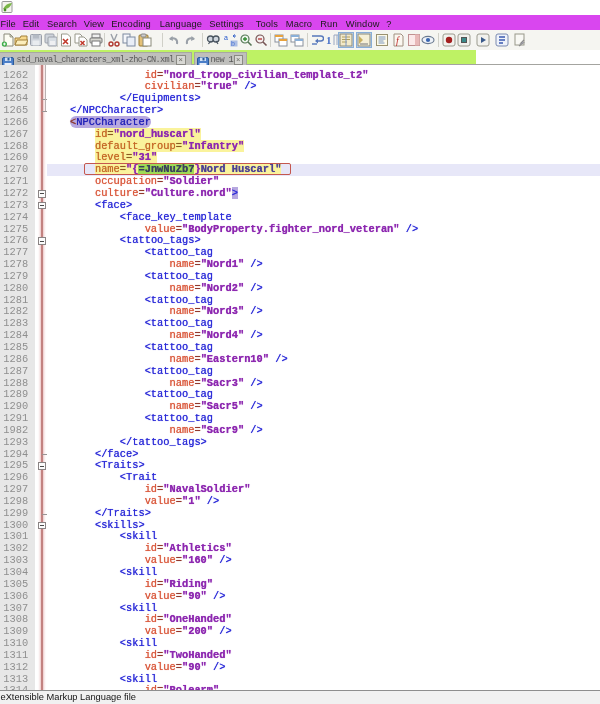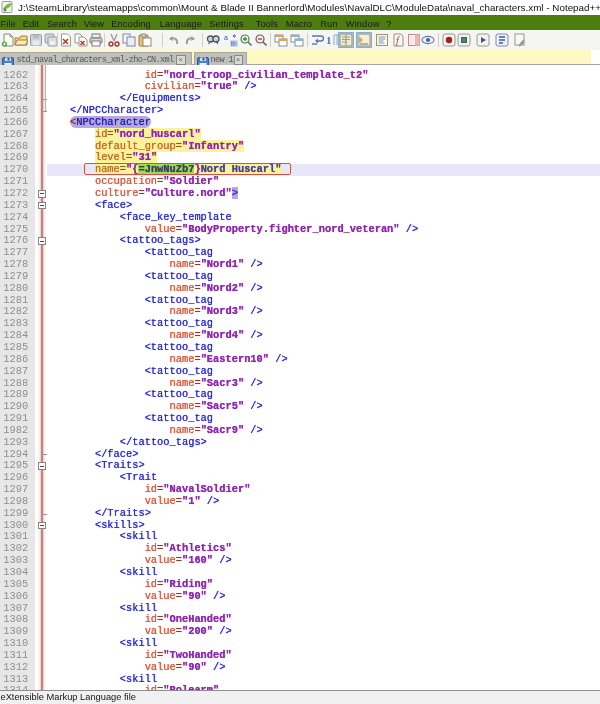--- a/index.html
+++ b/index.html
@@ -1,25 +1,25 @@
 <!DOCTYPE html>
 <html><head><meta charset="utf-8"><style>
 html,body{margin:0;padding:0;width:600px;height:704px;overflow:hidden;background:#fff;
   font-family:"Liberation Sans",sans-serif;}
 #titlebar{position:absolute;left:0;top:0;width:600px;height:14.5px;background:#fff;}
 #titlebar .txt{position:absolute;left:18.1px;top:1.6px;font-size:9.8px;color:#101010;white-space:nowrap;letter-spacing:0.02px;}
 #npicon{position:absolute;left:1px;top:1px;width:13px;height:12px;}
-#menubar{position:absolute;left:0;top:14.5px;width:600px;height:15.7px;background:#4d7c0f;}
+#menubar{position:absolute;left:0;top:14.5px;width:600px;height:15.7px;background:#d946ef;}
 #menubar span{position:absolute;top:4.4px;font-size:9.3px;color:#1a1a1a;letter-spacing:0.1px;}
 #toolbar{position:absolute;left:0;top:30.2px;width:600px;height:19.6px;background:#f5f5f1;}
 .ti{position:absolute;top:2.6px;width:14px;height:14px;}
 .ti.dim{opacity:0.85;}
 .ti.sel{background:#cfe0f2;outline:1px solid #88aed8;}
 .tsep{position:absolute;top:2.5px;width:1px;height:14px;background:#d0d0c8;}
-#tabband{position:absolute;left:0;top:49.8px;width:591px;height:15.4px;background:#fef9c3;}
+#tabband{position:absolute;left:0;top:49.8px;width:476px;height:15.4px;background:#bef264;}
 #tabband .bline{position:absolute;left:0;top:14.4px;width:600px;height:1px;background:#a4a4a0;}
 .tab{position:absolute;top:2.2px;height:12.2px;background:#bfbfbc;border:1px solid #a8a8a2;border-bottom:none;}
 .tab .lbl{position:absolute;top:2.2px;font-size:8.6px;letter-spacing:-0.67px;color:#585858;font-family:"Liberation Mono",monospace;white-space:nowrap;}
 .tab .fl{position:absolute;left:2.5px;top:0.8px;}
 .tclose{position:absolute;top:2.4px;width:7.6px;height:7.6px;border:1px solid #8a8a84;color:#6a6a64;font-size:7.5px;line-height:7.4px;text-align:center;background:#d8d8d4;}
 #tab3{position:absolute;left:246px;top:49.8px;width:124.5px;height:15.4px;background:#fdfdfd;border-left:1px solid #9a9a94;border-right:1px solid #9a9a94;margin-top:42px;}
 #tab3 .orange{position:absolute;left:-1px;top:0;width:126.5px;height:2.2px;background:#eda049;}
 #tab3 .fl{position:absolute;left:4px;top:2.6px;}
 #tab3 .lbl{position:absolute;left:20.5px;top:3.4px;font-size:9px;letter-spacing:-1.05px;color:#161616;font-family:"Liberation Mono",monospace;white-space:nowrap;}
 #tab3 .xcl{position:absolute;left:112px;top:3.8px;width:8.4px;height:8.4px;background:#e8c4c4;border:1px solid #8a3a3a;color:#7a2a2a;font-size:8.5px;line-height:8px;text-align:center;font-weight:bold;}
@@ -52,21 +52,20 @@
 #statusline{position:absolute;left:0;top:690.3px;width:600px;height:1.1px;background:#8e8e8e;}
 #statusbar{position:absolute;left:0;top:691.4px;width:600px;height:12.6px;background:#f1f1f1;}
 #statusbar .txt{position:absolute;left:0.5px;top:1.1px;font-size:9.3px;color:#141414;}
 </style></head><body>
 <div id="titlebar">
  <svg id="npicon" width="13" height="12">
       <rect x="1" y="0.5" width="10" height="11" rx="1" fill="#f4f4ee" stroke="#999"></rect>
       <path d="M2 8c2-4 5-6 9-6-1 3-4 6-7 6z" fill="#7ab648"></path>
       <circle cx="4" cy="9" r="1.4" fill="#4a8a28"></circle>
     </svg>
- <div class="txt">J:\SteamLibrary\steamapps\common\Mount &amp; Blade II Bannerlord\Modules\NavalDLC\ModuleData\naval_characters.xml - Notepad++</div>
 </div>
 <div id="menubar">
     <span style="left:0.5px">File</span>
     <span style="left:22.8px">Edit</span>
     <span style="left:47.0px">Search</span>
     <span style="left:83.8px">View</span>
     <span style="left:111.3px">Encoding</span>
     <span style="left:159.8px">Language</span>
     <span style="left:209.3px">Settings</span>
     <span style="left:255.8px">Tools</span>

